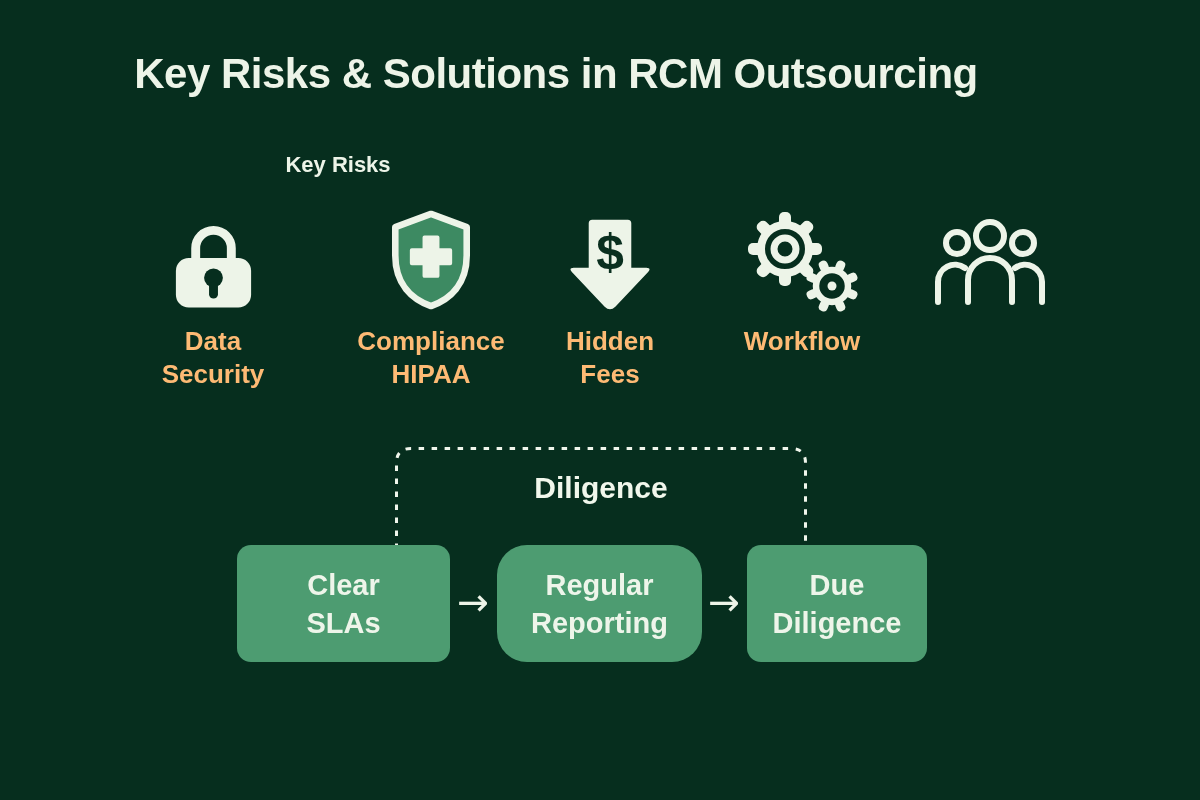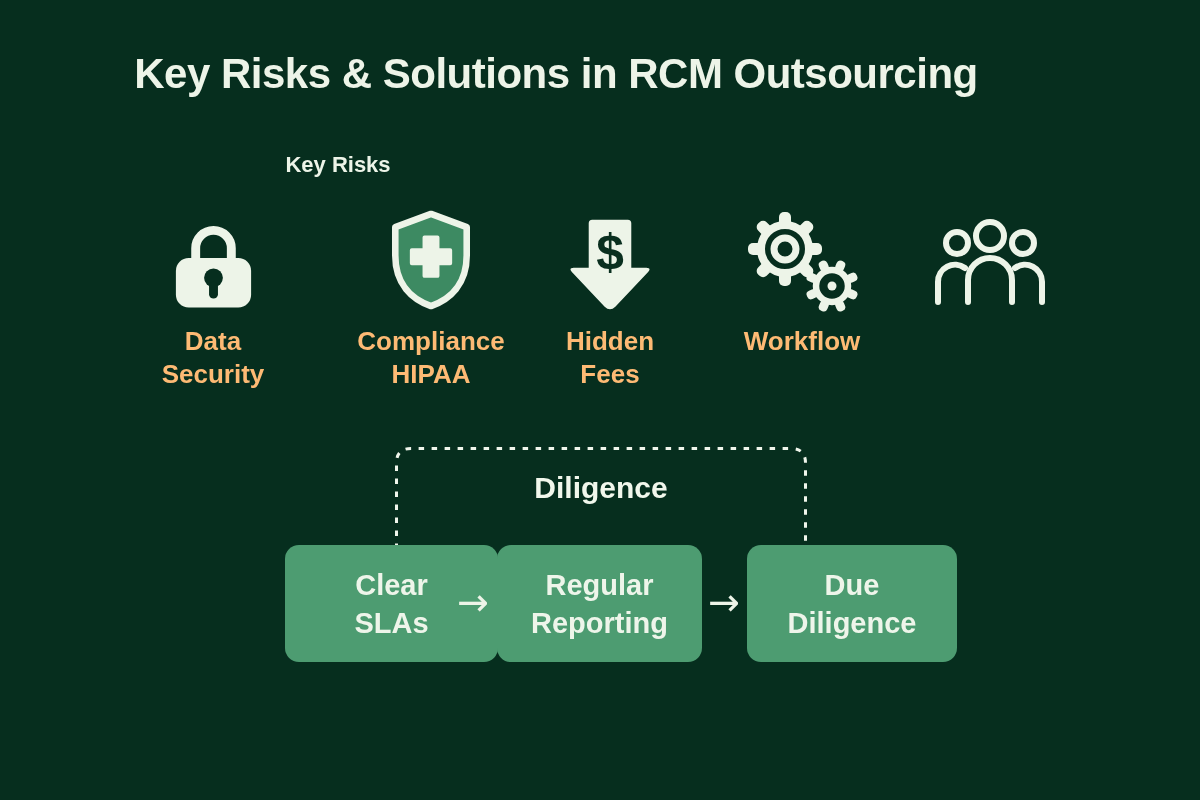--- a/index.html
+++ b/index.html
@@ -73,23 +73,23 @@
     border-radius: 14px;
     display: flex;
     align-items: center;
     justify-content: center;
     text-align: center;
     font-size: 29px;
     font-weight: 600;
     line-height: 38px;
     color: #eef5ea;
   }
-  .step-1 { left: 237px; width: 213px; margin-left: 48px; }
-  .step-2 { left: 497px; width: 205px; }
-  .step-3 { left: 747px; width: 210px; }
+  .step-1 { left: 237px; width: 213px; }
+  .step-2 { left: 497px; width: 205px; border-radius: 30px; }
+  .step-3 { left: 747px; width: 180px; }
   .flow-arrow {
     position: absolute;
     top: 602px;
     transform: translate(-50%, -50%);
     font-size: 38px;
     font-weight: 400;
     color: #edf4e8;
     font-family: "DejaVu Sans", "Liberation Sans", sans-serif;
   }
   .arrow-1 { left: 473px; }

